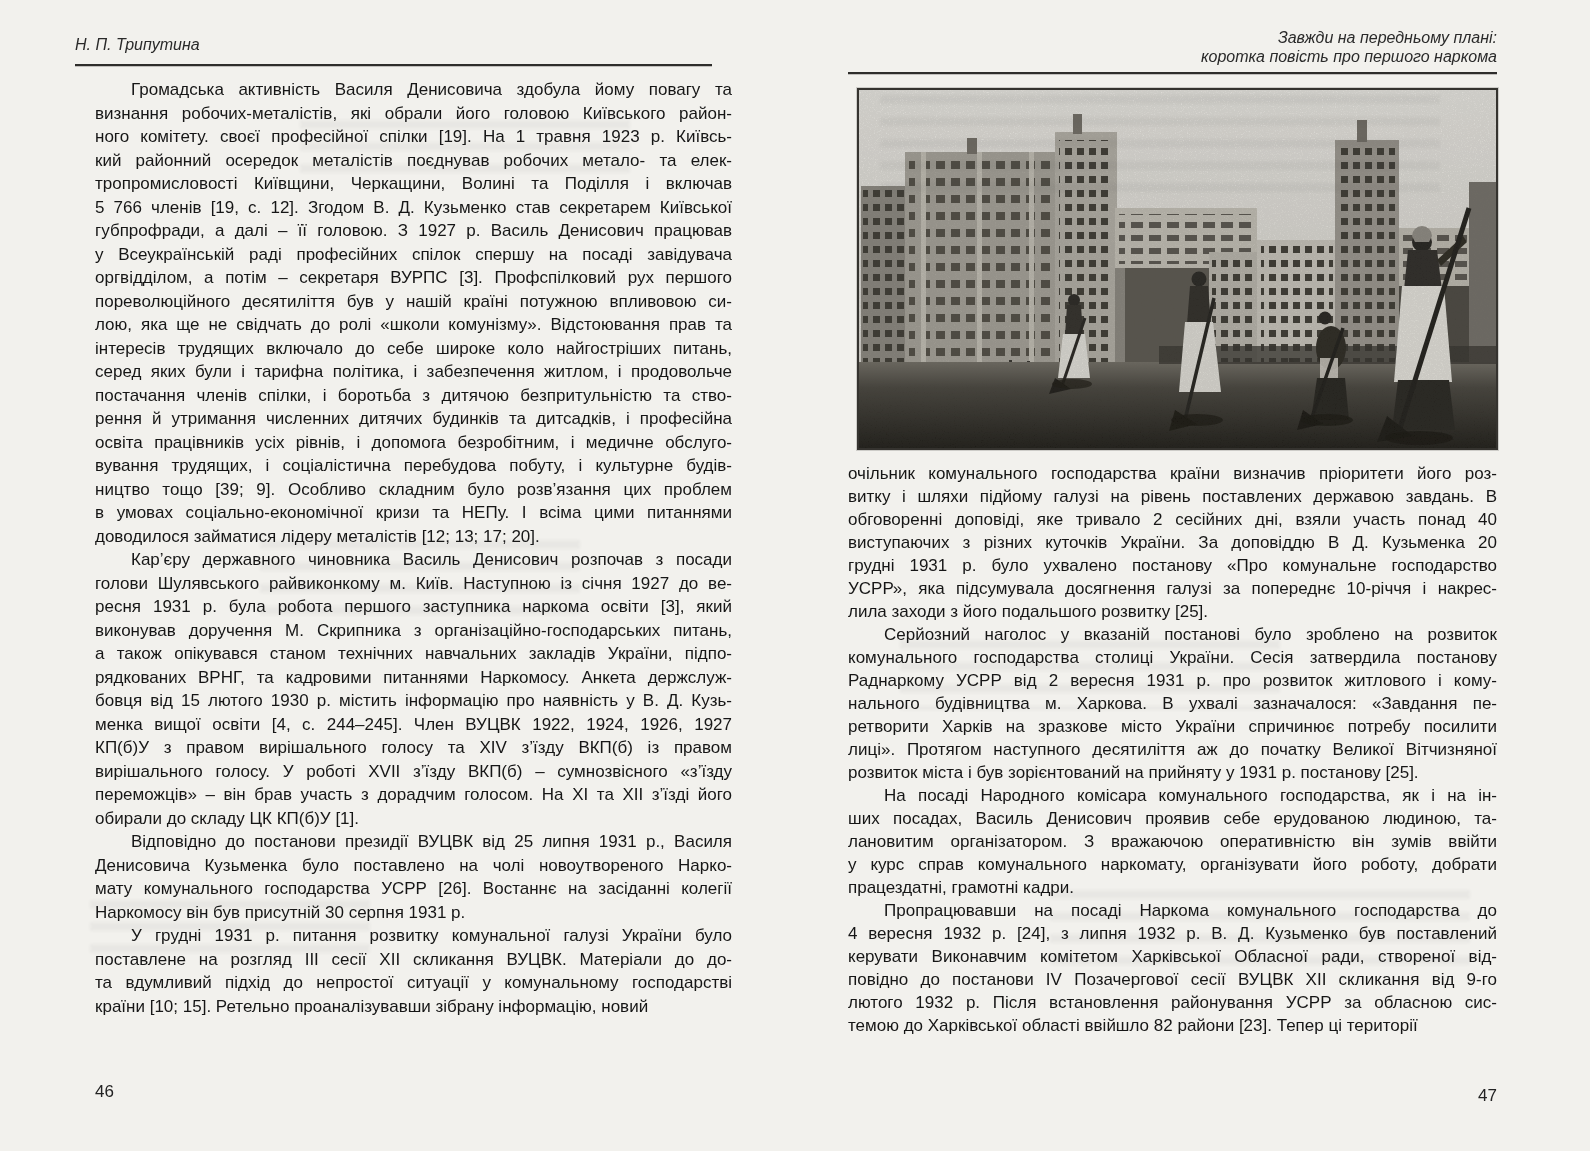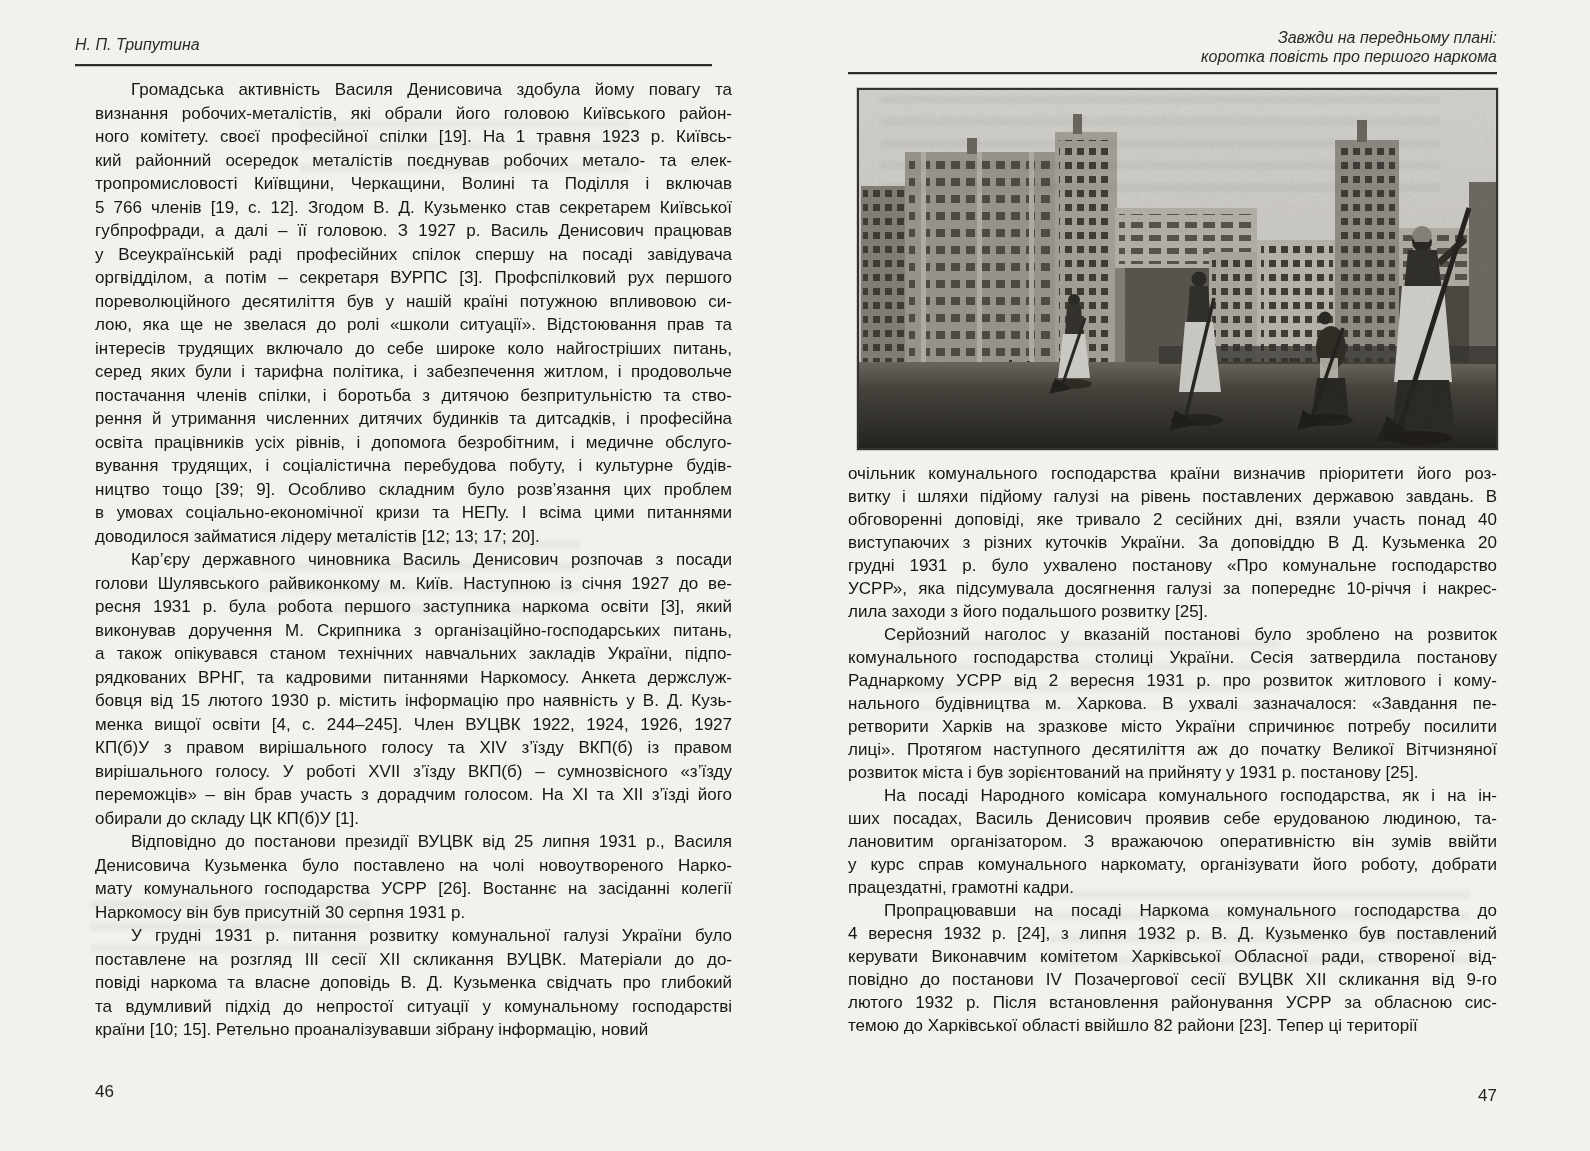--- a/index.html
+++ b/index.html
@@ -48,21 +48,21 @@
       <div class="line indent">Громадська активність Василя Денисовича здобула йому повагу та</div>
       <div class="line">визнання робочих-металістів, які обрали його головою Київського район-</div>
       <div class="line">ного комітету. своєї професійної спілки [19]. На 1 травня 1923 р. Київсь-</div>
       <div class="line">кий районний осередок металістів поєднував робочих метало- та елек-</div>
       <div class="line">тропромисловості Київщини, Черкащини, Волині та Поділля і включав</div>
       <div class="line">5 766 членів [19, с. 12]. Згодом В. Д. Кузьменко став секретарем Київської</div>
       <div class="line">губпрофради, а далі – її головою. З 1927 р. Василь Денисович працював</div>
       <div class="line">у Всеукраїнській раді професійних спілок спершу на посаді завідувача</div>
       <div class="line">оргвідділом, а потім – секретаря ВУРПС [3]. Профспілковий рух першого</div>
       <div class="line">пореволюційного десятиліття був у нашій країні потужною впливовою си-</div>
-      <div class="line">лою, яка ще не звелася до ролі «школи ситуації». Відстоювання прав та</div>
+      <div class="line">лою, яка ще не свідчать до ролі «школи комунізму». Відстоювання прав та</div>
       <div class="line">інтересів трудящих включало до себе широке коло найгостріших питань,</div>
       <div class="line">серед яких були і тарифна політика, і забезпечення житлом, і продовольче</div>
       <div class="line">постачання членів спілки, і боротьба з дитячою безпритульністю та ство-</div>
       <div class="line">рення й утримання численних дитячих будинків та дитсадків, і професійна</div>
       <div class="line">освіта працівників усіх рівнів, і допомога безробітним, і медичне обслуго-</div>
       <div class="line">вування трудящих, і соціалістична перебудова побуту, і культурне будів-</div>
       <div class="line">ництво тощо [39; 9]. Особливо складним було розв’язання цих проблем</div>
       <div class="line">в умовах соціально-економічної кризи та НЕПу. І всіма цими питаннями</div>
       <div class="line lastline">доводилося займатися лідеру металістів [12; 13; 17; 20].</div>
     </div>
@@ -82,21 +82,20 @@
     </div>
     <div>
       <div class="line indent">Відповідно до постанови президії ВУЦВК від 25 липня 1931 р., Василя</div>
       <div class="line">Денисовича Кузьменка було поставлено на чолі новоутвореного Нарко-</div>
       <div class="line">мату комунального господарства УСРР [26]. Востаннє на засіданні колегії</div>
       <div class="line lastline">Наркомосу він був присутній 30 серпня 1931 р.</div>
     </div>
     <div>
       <div class="line indent">У грудні 1931 р. питання розвитку комунальної галузі України було</div>
       <div class="line">поставлене на розгляд III сесії XII скликання ВУЦВК. Матеріали до до-</div>
-      <div class="line">повіді наркома та власне доповідь В. Д. Кузьменка свідчать про глибокий</div>
       <div class="line">та вдумливий підхід до непростої ситуації у комунальному господарстві</div>
       <div class="line lastline">країни [10; 15]. Ретельно проаналізувавши зібрану інформацію, новий</div>
     </div>
   </div>
 
 <div class="abs pagenum" style="left:75px;top:1082px;margin-left:20px;">46</div>
 
 <div class="abs ghost light" style="left:300px;top:120px;width:330px;height:60px;"></div>
 <div class="abs ghost light" style="left:260px;top:540px;width:320px;height:80px;"></div>
 <div class="abs ghost light" style="left:90px;top:900px;width:280px;height:60px;"></div>

